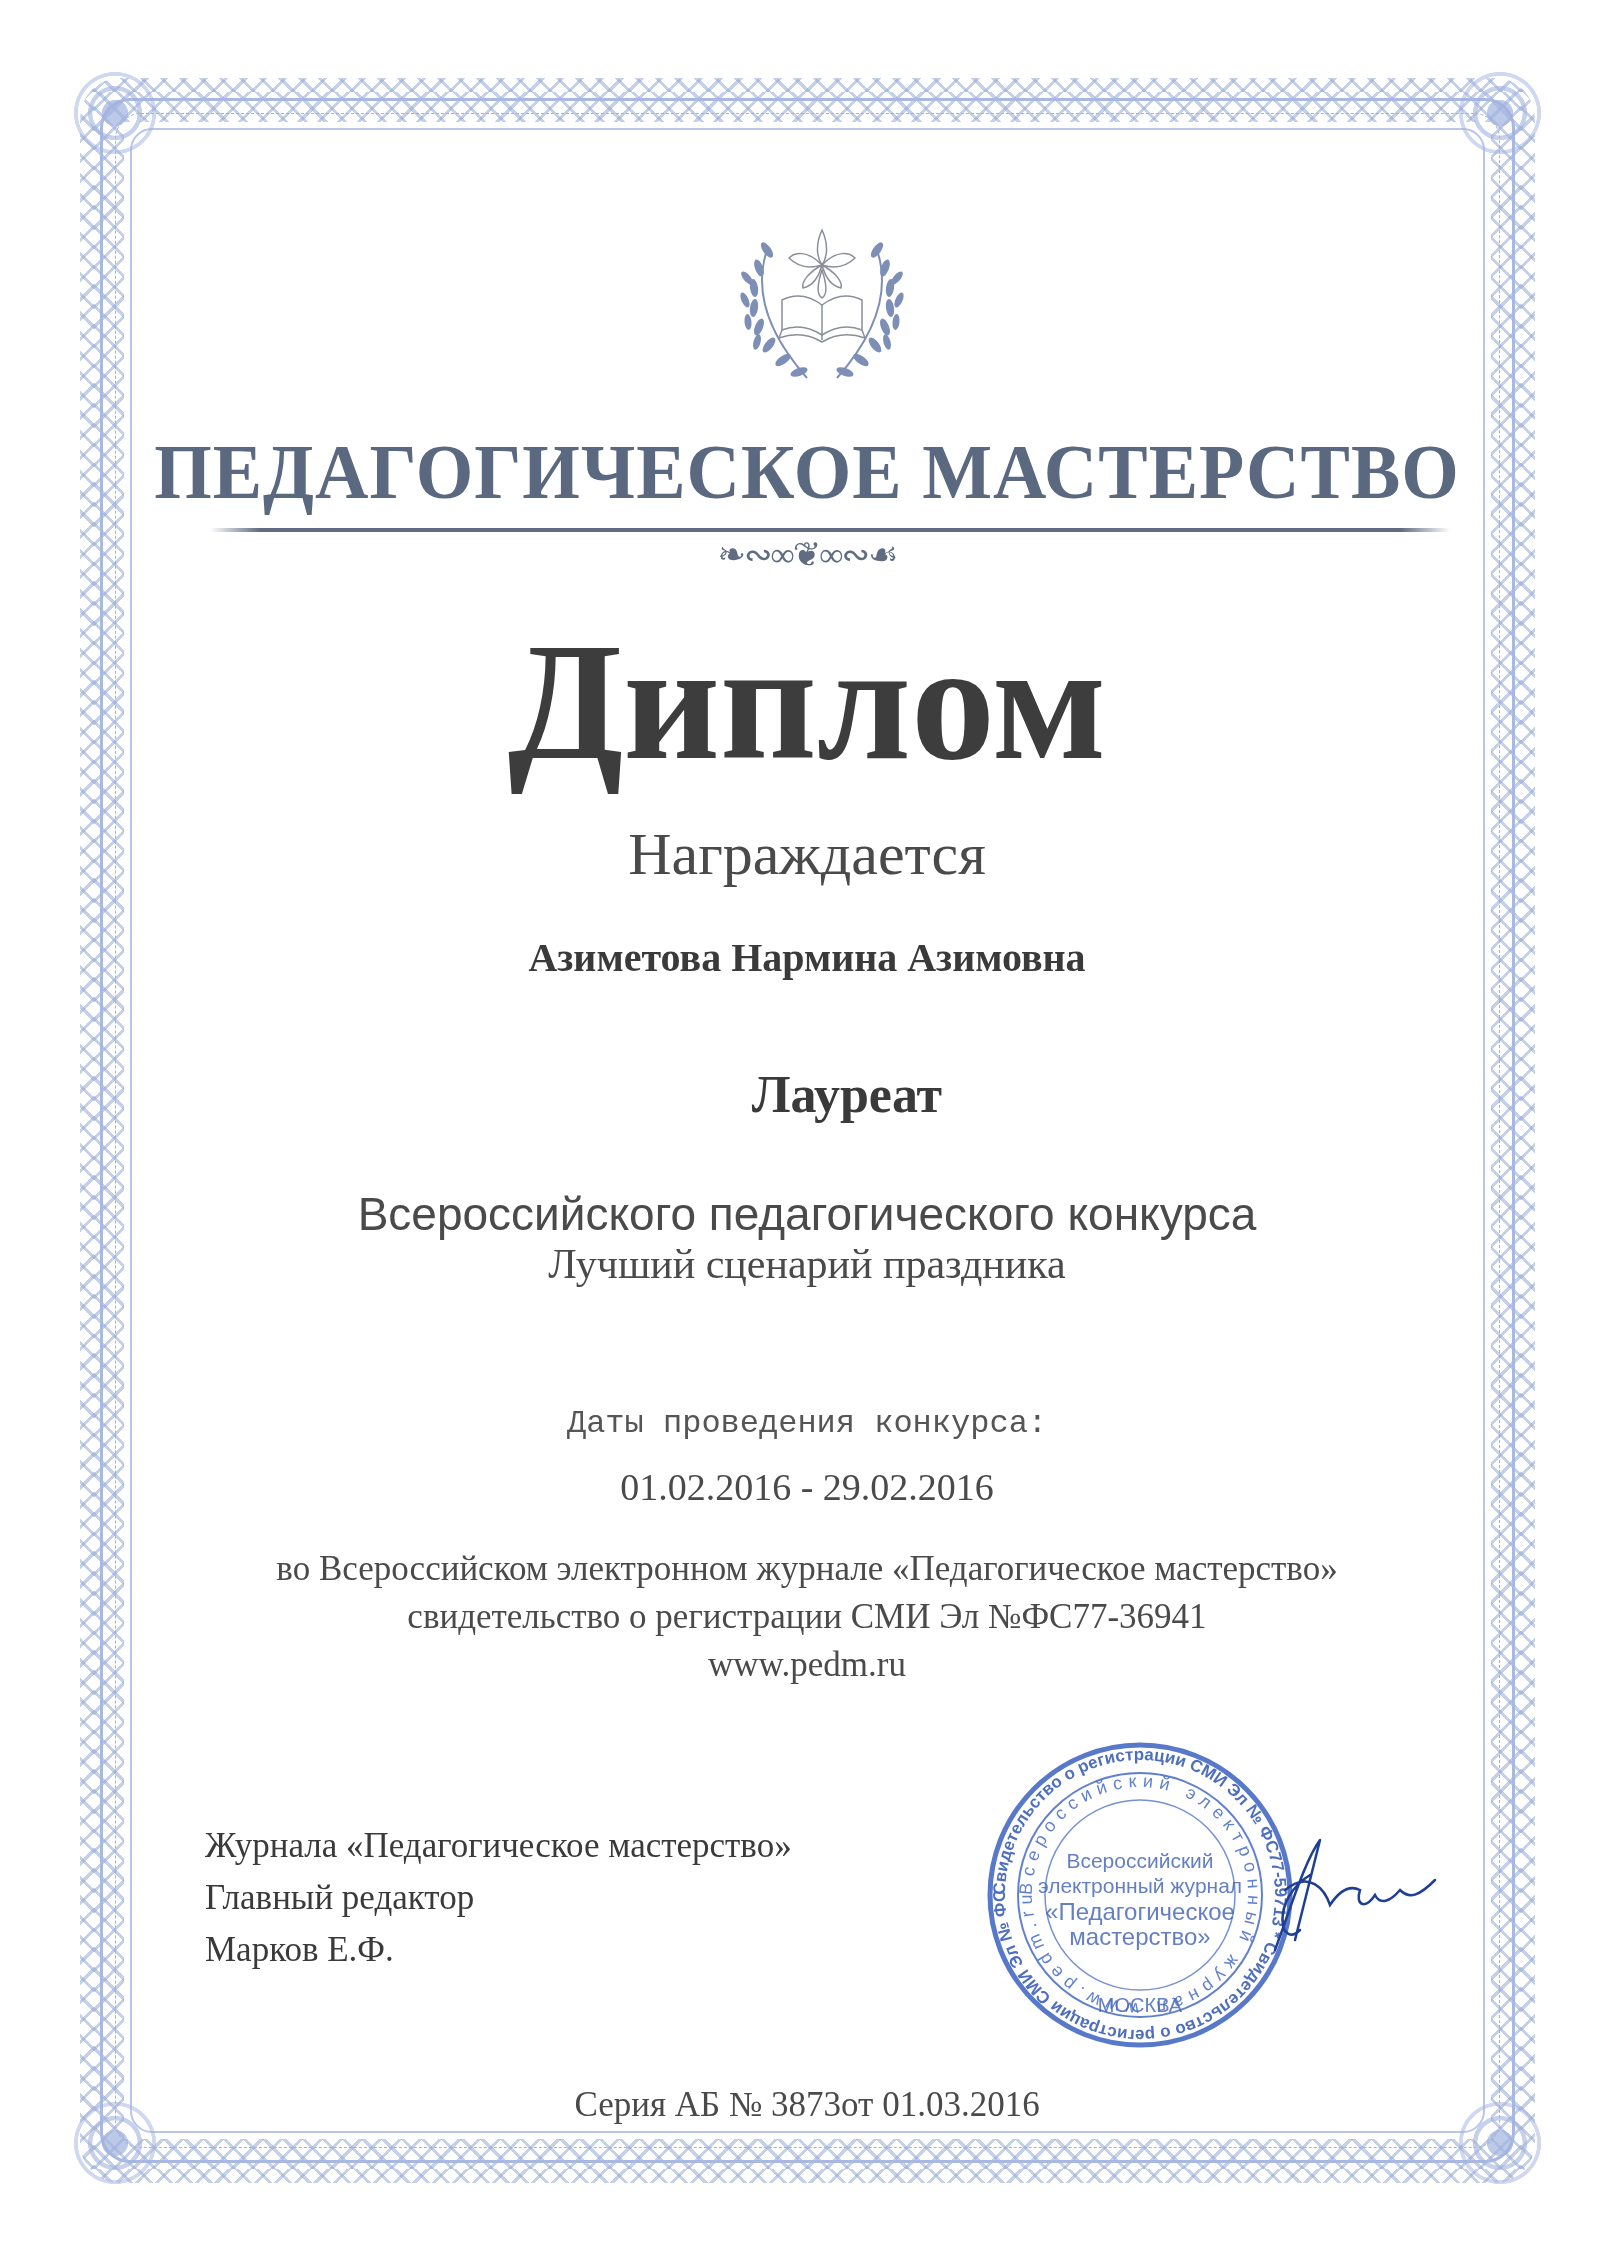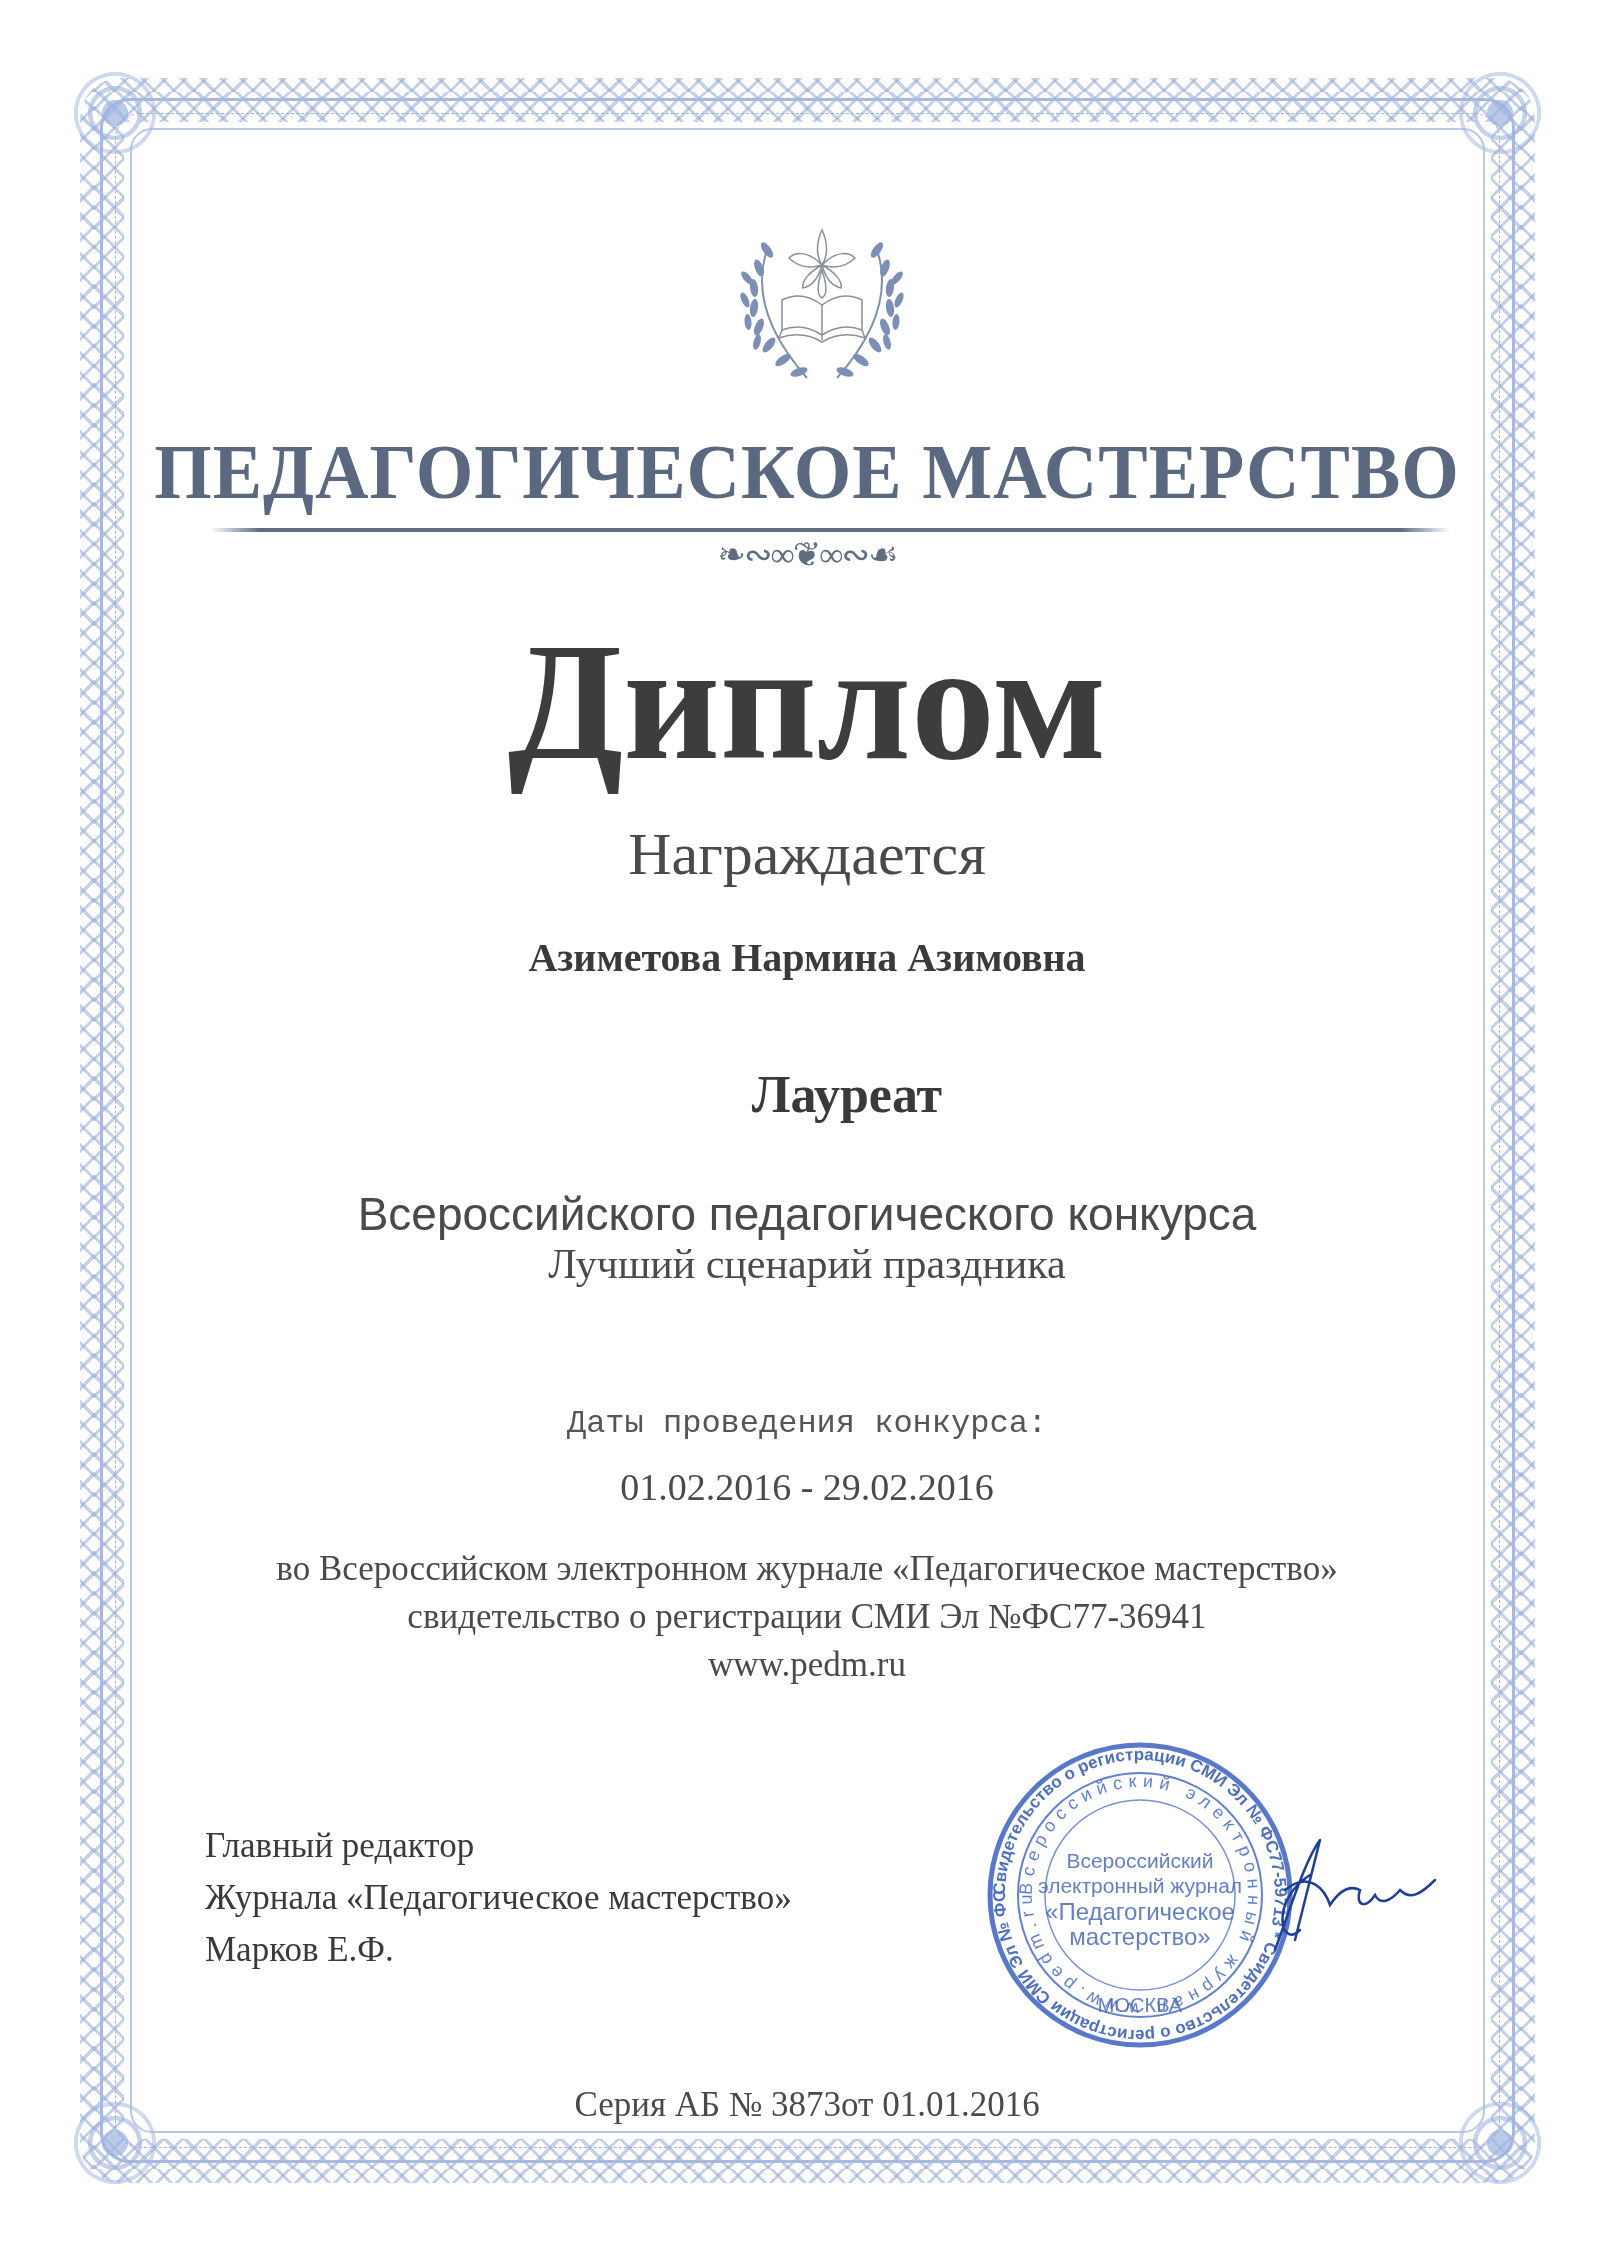--- a/index.html
+++ b/index.html
@@ -101,22 +101,22 @@
 <div class="center dates-label">Даты проведения конкурса:</div>
 <div class="center dates">01.02.2016 - 29.02.2016</div>
 
 <div class="center journal">
   <div>во Всероссийском электронном журнале «Педагогическое мастерство»</div>
   <div>свидетельство о регистрации СМИ Эл №ФС77-36941</div>
   <div>www.pedm.ru</div>
 </div>
 
 <div class="editor">
+  <div>Журнала «Педагогическое мастерство»</div>
   <div>Главный редактор</div>
-  <div>Журнала «Педагогическое мастерство»</div>
   <div>Марков Е.Ф.</div>
 </div>
 
 <svg class="stamp" viewBox="0 0 310 310">
   <defs>
     <path id="ringOuter" d="M155,155 m-135,0 a135,135 0 1,1 270,0 a135,135 0 1,1 -270,0"></path>
     <path id="ringInner" d="M155,155 m-108,0 a108,108 0 1,1 216,0 a108,108 0 1,1 -216,0"></path>
   </defs>
   <circle cx="155" cy="155" r="150" fill="none" stroke="#3b62c0" stroke-width="5" opacity="0.85"></circle>
   <circle cx="155" cy="155" r="122" fill="none" stroke="#3b62c0" stroke-width="2" opacity="0.8"></circle>
@@ -134,14 +134,14 @@
     <text x="155" y="205" font-size="24">мастерство»</text>
     <text x="155" y="272" font-size="20">МОСКВА</text>
   </g>
 </svg>
 
 <svg class="signature" viewBox="0 0 180 130">
   <path d="M5 120 C20 80 35 30 50 10 C40 50 30 90 25 110 M15 60 C40 40 55 60 60 75 C70 60 80 55 90 60 C85 75 95 80 105 65 C110 75 120 72 130 60 C140 70 150 65 165 50 M30 100 C10 120 0 70 40 45" fill="none" stroke="#1f3f95" stroke-width="2.5" stroke-linecap="round"></path>
 </svg>
 
 <div class="center series">
-  <span>Серия АБ №</span><span> </span><span>3873</span><span>от</span><span> </span><span>01.01.2016</span>
+  <span>Серия АБ №</span><span> </span><span>3873</span><span>от</span><span> </span><span>01.03.2016</span>
 </div>
 
 </body></html>

